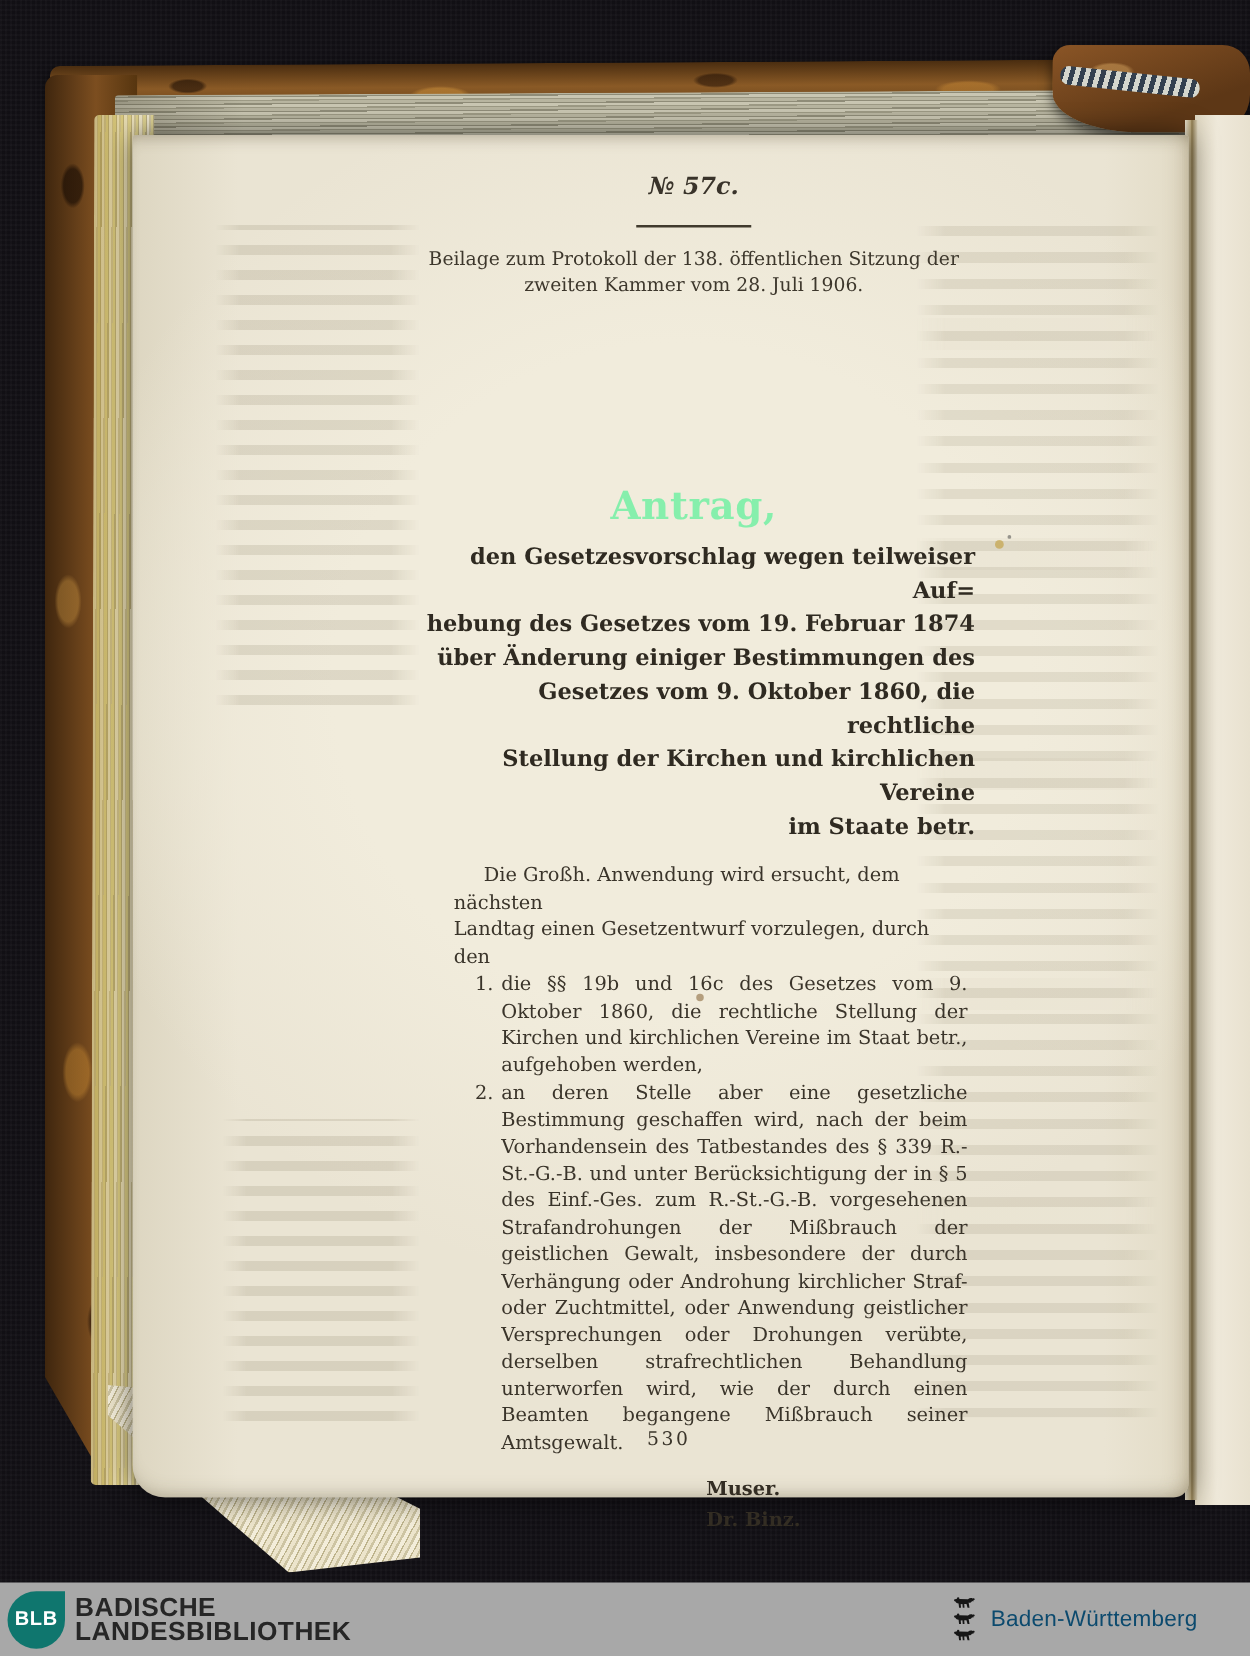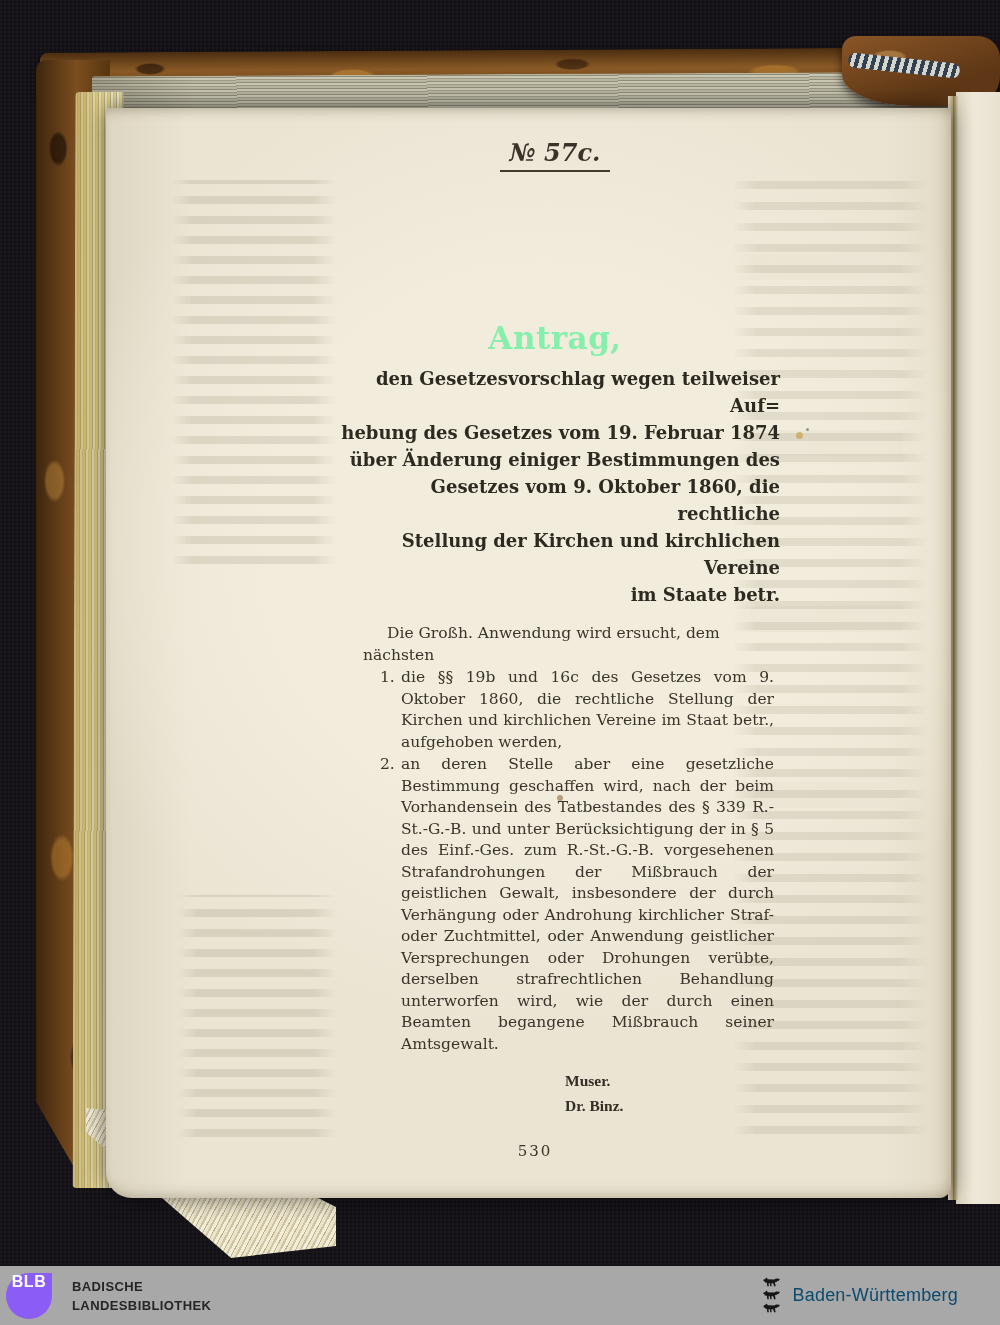--- a/index.html
+++ b/index.html
@@ -112,49 +112,49 @@
       repeating-linear-gradient(0deg, transparent 0 150px, rgba(234,228,211,.9) 150px 176px);
   }
 
   
   .content{
     left:330px;top:138px;width:450px;
     color:#373126;
   }
   .doc-number{text-align:center;}
   .doc-number span{
-    display:inline-block;font-size:24px;font-weight:bold;font-style:italic;
-    border-bottom:2px solid #403a2d;padding:0 10px 3px;color:#39332a;
+    display:inline-block;font-size:19px;font-weight:bold;font-style:italic;
+    border-bottom:2px solid #403a2d;padding:0 10px 20px;color:#39332a;
   }
   .subheader{margin-top:15px;font-size:15px;line-height:21px;text-align:center;color:#3d372c;}
   .heading{margin-top:148px;text-align:center;font-size:31px;font-weight:bold;letter-spacing:.5px;color:#86efac;}
   .subtitle{margin-top:9px;font-size:18px;font-weight:bold;line-height:27px;text-align:right;color:#2f2a21;}
   .bodytext{margin-top:15px;padding-left:33px;width:411px;font-size:15.5px;line-height:21.5px;color:#3a342a;}
   .intro1{text-indent:24px;}
   .list-item{display:flex;padding-left:17px;margin-top:1px;}
   .list-num{flex:none;width:21px;}
   .list-txt{flex:auto;text-align:justify;}
   .dateline{margin-top:9px;padding-left:22px;font-size:15.5px;color:#3a342a;}
   .dateline .place{letter-spacing:3px;}
-  .signatures{margin-top:13px;margin-left:235px;font-size:15.5px;font-weight:bold;line-height:25px;color:#332d23;font-family:Liberation Serif, serif;}
+  .signatures{margin-top:13px;margin-left:235px;font-size:15.5px;font-weight:bold;line-height:25px;color:#332d23;}
   .pagenum{left:475px;top:1142px;width:120px;text-align:center;font-size:15px;letter-spacing:2px;color:#3a342a;}
 
   
   .footer{
     left:0;top:1266px;width:1000px;height:59px;background:#a8a8a8;
     display:flex;align-items:center;
     font-family:"Liberation Sans", sans-serif;
   }
   .blb-logo{
     width:46px;height:46px;margin-left:6px;flex:none;
-    background:#8b5cf6;border-radius:50% 0 50% 50%;
-    display:flex;align-items:flex-start;justify-content:center;
+    background:#0f766e;border-radius:50% 0 50% 50%;
+    display:flex;align-items:center;justify-content:center;
   }
   .blb-logo span{color:#fff;font-weight:bold;font-size:16px;letter-spacing:.5px;}
-  .lib-name{margin-left:20px;font-weight:bold;font-size:13px;line-height:19px;letter-spacing:.4px;color:#262626;}
+  .lib-name{margin-left:8px;font-weight:bold;font-size:21px;line-height:19px;letter-spacing:.4px;color:#262626;}
   .footer-right{margin-left:auto;margin-right:42px;display:flex;align-items:center;}
   .lions{display:flex;flex-direction:column;margin-right:12px;}
   .lions svg{display:block;margin:1px 0;}
   .state-name{font-size:18px;font-weight:500;color:#0c4a6e;letter-spacing:.2px;}
 </style>
 </head>
 <body>
 
 <div class="abs cover-top"></div>
 <div class="abs cover-left"></div>
@@ -173,31 +173,36 @@
 <div class="abs ghost ghost-r"></div>
 
 <div class="abs speck1"></div>
 <div class="abs speck2"></div>
 <div class="abs speck3"></div>
 
 <div class="abs content">
   <div class="doc-number">
     <span>№ 57c.</span>
   </div>
+  <div class="subheader">
+    <div>Beilage zum Protokoll der 138. öffentlichen Sitzung der</div>
+    <div>zweiten Kammer vom 28. Juli 1906.</div>
+  </div>
   <div class="heading">Antrag,</div>
   <div class="subtitle">
     <div>den Gesetzesvorschlag wegen teilweiser Auf=</div>
     <div>hebung des Gesetzes vom 19. Februar 1874</div>
     <div>über Änderung einiger Bestimmungen des</div>
     <div>Gesetzes vom 9. Oktober 1860, die rechtliche</div>
     <div>Stellung der Kirchen und kirchlichen Vereine</div>
     <div>im Staate betr.</div>
   </div>
   <div class="bodytext">
     <div class="intro1">Die Großh. Anwendung wird ersucht, dem nächsten</div>
+    <div>Landtag einen Gesetzentwurf vorzulegen, durch den</div>
     <div class="list-item">
       <span class="list-num">1.</span>
       <span class="list-txt">die §§ 19b und 16c des Gesetzes vom 9. Oktober 1860, die rechtliche Stellung der Kirchen und kirchlichen Vereine im Staat betr., aufgehoben werden,</span>
     </div>
     <div class="list-item">
       <span class="list-num">2.</span>
       <span class="list-txt">an deren Stelle aber eine gesetzliche Bestimmung geschaffen wird, nach der beim Vorhandensein des Tatbestandes des § 339 R.-St.-G.-B. und unter Berücksichtigung der in § 5 des Einf.-Ges. zum R.-St.-G.-B. vorgesehenen Strafandrohungen der Mißbrauch der geistlichen Gewalt, insbesondere der durch Verhängung oder Androhung kirchlicher Straf- oder Zuchtmittel, oder Anwendung geistlicher Versprechungen oder Drohungen verübte, derselben strafrechtlichen Behandlung unterworfen wird, wie der durch einen Beamten begangene Mißbrauch seiner Amtsgewalt.</span>
     </div>
   </div>
   <div class="signatures">

